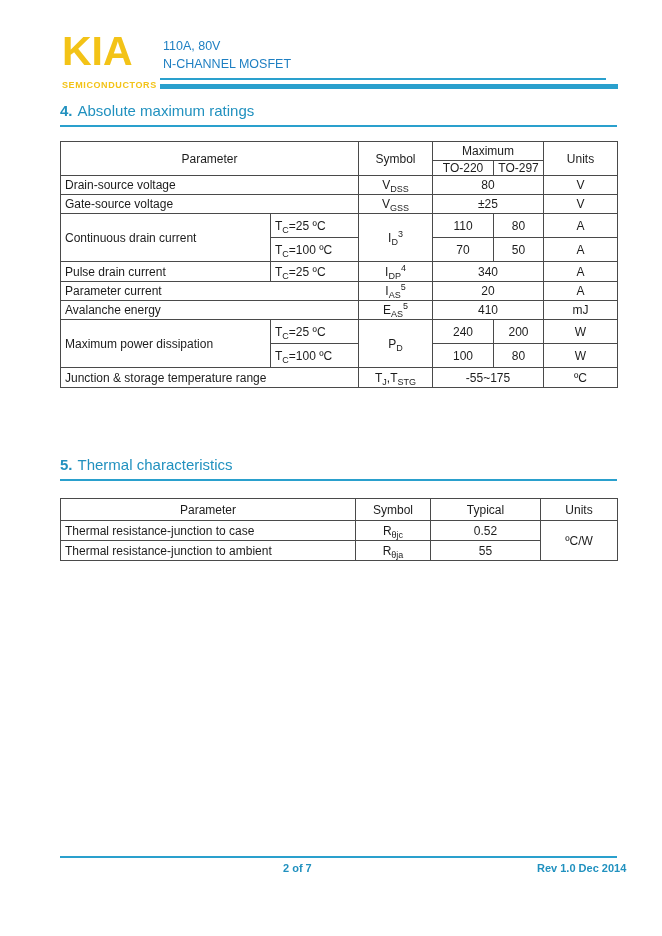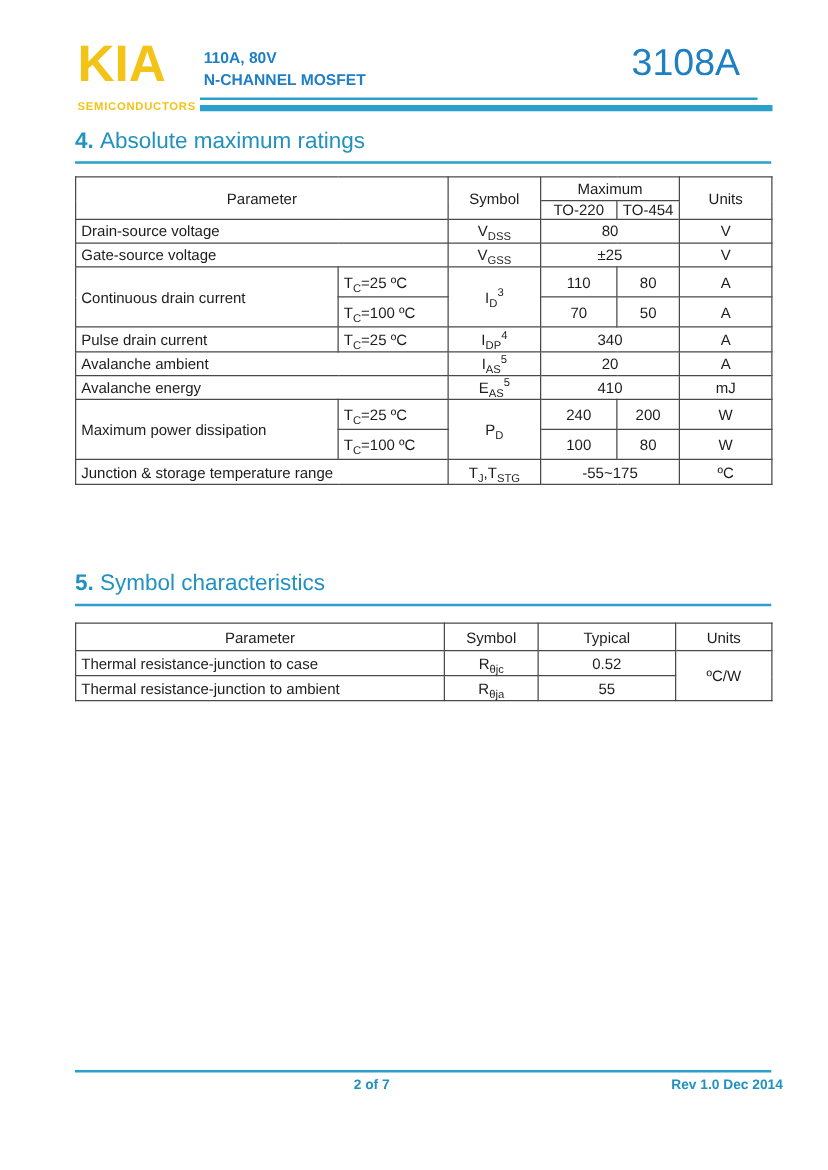--- a/index.html
+++ b/index.html
@@ -8,27 +8,27 @@
     --heading-blue:#2191bf;
     --rule-blue:#2aa0cd;
   }
   *{box-sizing:border-box;margin:0;padding:0;}
   body{background:#ffffff;font-family:"Liberation Sans",sans-serif;}
   .page{position:relative;width:644px;height:936px;background:#ffffff;color:#1c1c1c;overflow:hidden;}
 
   
   .brand{position:absolute;left:62px;top:31px;font-size:41px;font-weight:bold;line-height:1;color:var(--brand-yellow);letter-spacing:0px;}
   .brand-sub{position:absolute;left:62px;top:80px;font-size:9px;font-weight:bold;letter-spacing:0.6px;color:var(--brand-yellow);}
-  .header-sub{position:absolute;left:163px;top:37px;color:var(--part-blue);font-weight:bold;font-size:12.5px;line-height:18px;}
+  .header-sub{position:absolute;left:163px;top:37px;color:var(--part-blue);font-weight:normal;font-size:12.5px;line-height:18px;}
   .part-number{position:absolute;right:52px;top:36px;color:var(--part-blue);font-size:30px;font-weight:400;line-height:1;}
   .rule-thin{position:absolute;left:160px;top:78px;width:446px;height:2px;background:var(--rule-blue);}
   .rule-thick{position:absolute;left:160px;top:84px;width:458px;height:5px;background:var(--rule-blue);}
 
   
-  .section-heading{position:absolute;left:60px;width:557px;color:var(--heading-blue);font-size:18px;padding-bottom:6px;border-bottom:2px solid var(--rule-blue);}
+  .section-heading{position:absolute;left:60px;width:557px;color:var(--heading-blue);font-size:15px;padding-bottom:6px;border-bottom:2px solid var(--rule-blue);}
   .section-heading .num{font-weight:bold;margin-right:5px;}
   .sec4{top:102px;}
   .sec5{top:456px;}
 
   
   .tbl-wrap{position:absolute;left:60px;}
   .tbl1{top:141px;}
   .tbl2{top:498px;}
   table{border-collapse:collapse;table-layout:fixed;width:557px;}
   td,th{border:1px solid #4a4a4a;font-size:12px;font-weight:400;text-align:center;vertical-align:middle;padding:0 3px;color:#1c1c1c;}
@@ -51,21 +51,20 @@
 <body>
 
 <div class="page">
 
   <div class="brand">KIA</div>
   <div class="brand-sub">SEMICONDUCTORS</div>
   <div class="header-sub">
     <div>110A, 80V</div>
     <div>N-CHANNEL MOSFET</div>
   </div>
-  <div class="part-number">3108A</div>
   <div class="rule-thin"></div>
   <div class="rule-thick"></div>
 
   <div class="section-heading sec4">
     <span class="num">4.</span><span>Absolute maximum ratings</span>
   </div>
 
   <div class="tbl-wrap tbl1">
     <table>
       <colgroup>
@@ -78,21 +77,21 @@
         </colgroup>
       <tbody>
           <tr class="h19">
         <th colspan="2" rowspan="2">Parameter</th>
         <th rowspan="2">Symbol</th>
         <th colspan="2">Maximum</th>
         <th rowspan="2">Units</th>
       </tr>
       <tr class="h14">
         <th>TO-220</th>
-        <th>TO-454</th>
+        <th>TO-297</th>
       </tr>
 
       <tr class="h19">
         <td colspan="2" class="cell-left">Drain-source voltage</td>
         <td><span>V</span><sub>DSS</sub></td>
         <td colspan="2">80</td>
         <td>V</td>
       </tr>
 
       <tr class="h19">
@@ -119,21 +118,21 @@
 
       <tr class="h20">
         <td class="cell-left">Pulse drain current</td>
         <td class="cell-left"><span>T</span><sub>C</sub><span>=25 ºC</span></td>
         <td><span>I</span><sub>DP</sub><sup>4</sup></td>
         <td colspan="2">340</td>
         <td>A</td>
       </tr>
 
       <tr class="h19">
-        <td colspan="2" class="cell-left">Avalanche ambient</td>
+        <td colspan="2" class="cell-left">Parameter current</td>
         <td><span>I</span><sub>AS</sub><sup>5</sup></td>
         <td colspan="2">20</td>
         <td>A</td>
       </tr>
 
       <tr class="h19">
         <td colspan="2" class="cell-left">Avalanche energy</td>
         <td><span>E</span><sub>AS</sub><sup>5</sup></td>
         <td colspan="2">410</td>
         <td>mJ</td>
@@ -158,21 +157,21 @@
         <td colspan="2" class="cell-left">Junction &amp; storage temperature range</td>
         <td><span>T</span><sub>J</sub><span>,</span><span>T</span><sub>STG</sub></td>
         <td colspan="2">-55~175</td>
         <td>ºC</td>
       </tr>
     </tbody>
       </table>
   </div>
 
   <div class="section-heading sec5">
-    <span class="num">5.</span><span>Symbol characteristics</span>
+    <span class="num">5.</span><span>Thermal characteristics</span>
   </div>
 
   <div class="tbl-wrap tbl2">
     <table>
       <colgroup>
           <col style="width:295px">
           <col style="width:75px">
           <col style="width:110px">
           <col style="width:77px">
         </colgroup>

